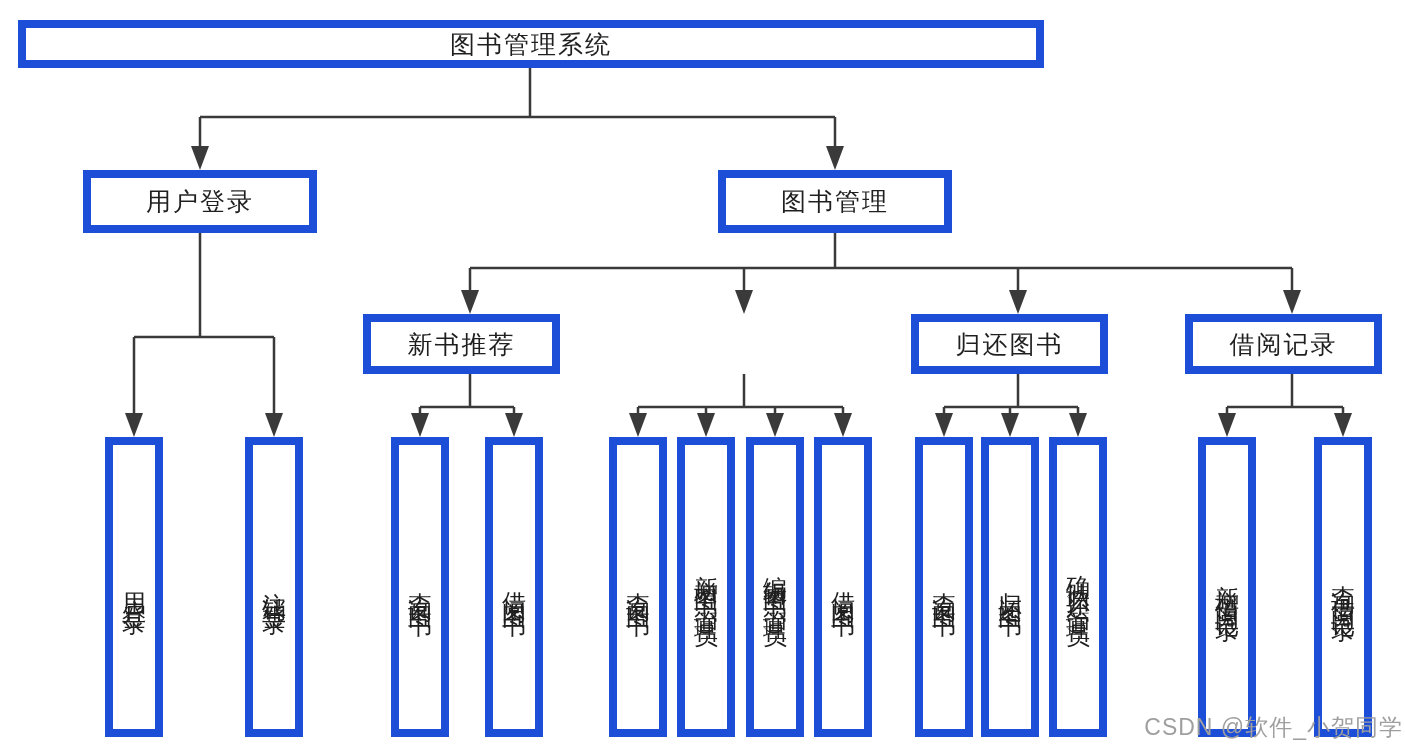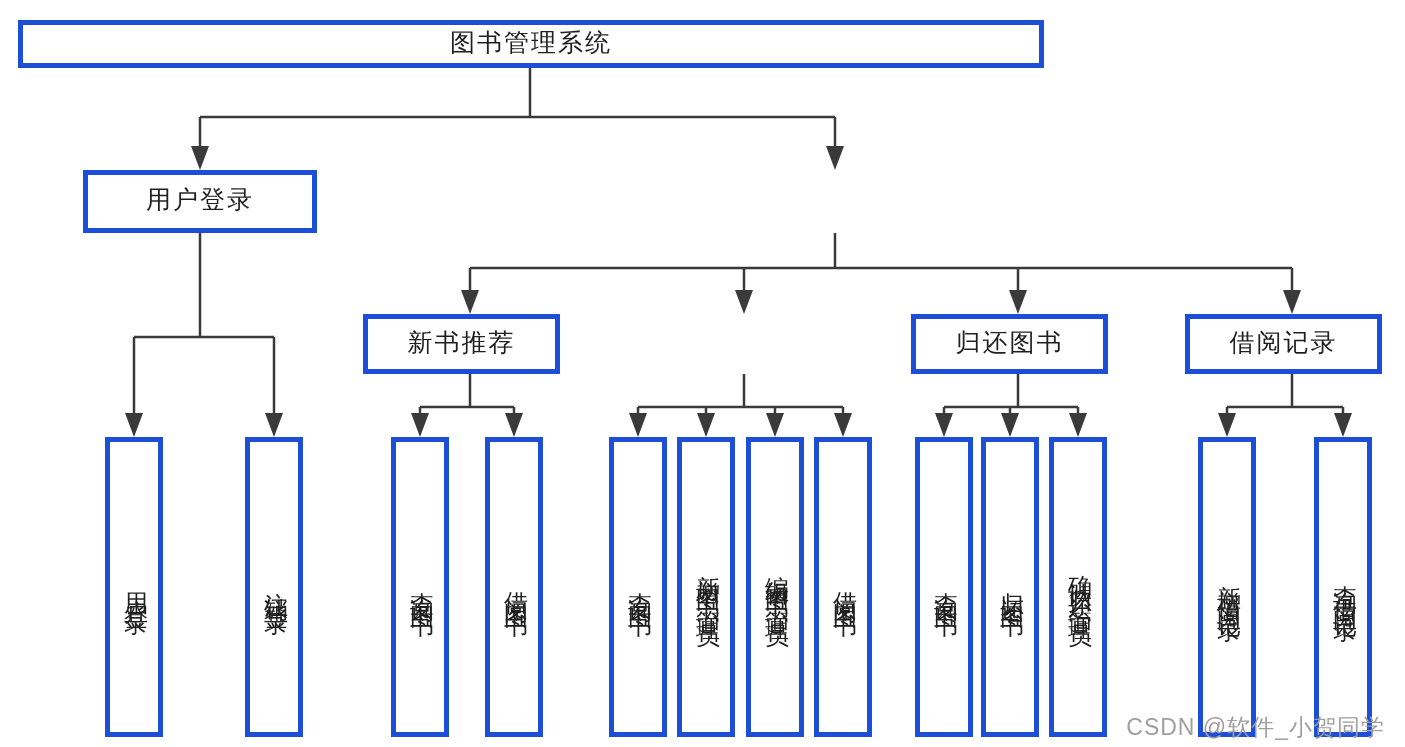--- a/index.html
+++ b/index.html
@@ -18,47 +18,46 @@
   }
   .lines {
     position: absolute;
     left: 0; top: 0;
     width: 1405px; height: 747px;
   }
   .box {
     position: absolute;
     box-sizing: border-box;
     background: #ffffff;
-    border: 5px solid #1d4ed8;
+    border: 8px solid #1d4ed8;
     display: flex;
     align-items: center;
     justify-content: center;
     font-size: 25px;
     letter-spacing: 2px;
     line-height: 1;
     white-space: nowrap;
-    font-family: Liberation Mono, monospace;
   }
   .root  { left: 18px;  top: 20px;  width: 1026px; height: 48px; }
   .lvl2a { left: 83px;  top: 170px; width: 234px;  height: 63px; }
   .lvl2b { left: 718px; top: 170px; width: 234px;  height: 63px; }
   .lvl3  { top: 314px; width: 197px; height: 60px; }
   .vbox {
     top: 437px;
     width: 58px;
     height: 300px;
     writing-mode: vertical-rl;
     text-orientation: mixed;
     font-size: 24px;
     letter-spacing: 7px;
     white-space: normal;
   }
   .watermark {
     position: absolute;
-    right: 20px;
+    right: 2px;
     top: 712px;
     font-size: 23px;
     letter-spacing: 1px;
     color: #9f9f9f;
     z-index: 5;
   }
 </style>
 </head>
 <body>
 
@@ -100,20 +99,21 @@
       <path d="M1001,413 H1019 L1010,437 Z"></path>
       <path d="M1069,413 H1087 L1078,437 Z"></path>
       <path d="M1218,413 H1236 L1227,437 Z"></path>
       <path d="M1334,413 H1352 L1343,437 Z"></path>
     </g>
   </svg>
 
   <div class="box root">图书管理系统</div>
 
   <div class="box lvl2a">用户登录</div>
+  <div class="box lvl2b">图书管理</div>
 
   <div class="box lvl3" style="left:363px">新书推荐</div>
   <div class="box lvl3" style="left:911px">归还图书</div>
   <div class="box lvl3" style="left:1185px">借阅记录</div>
 
   <div class="box vbox" style="left:105px">用户登录</div>
   <div class="box vbox" style="left:245px">注销登录</div>
 
   <div class="box vbox" style="left:391px">查询图书</div>
   <div class="box vbox" style="left:485px">借阅图书</div>

